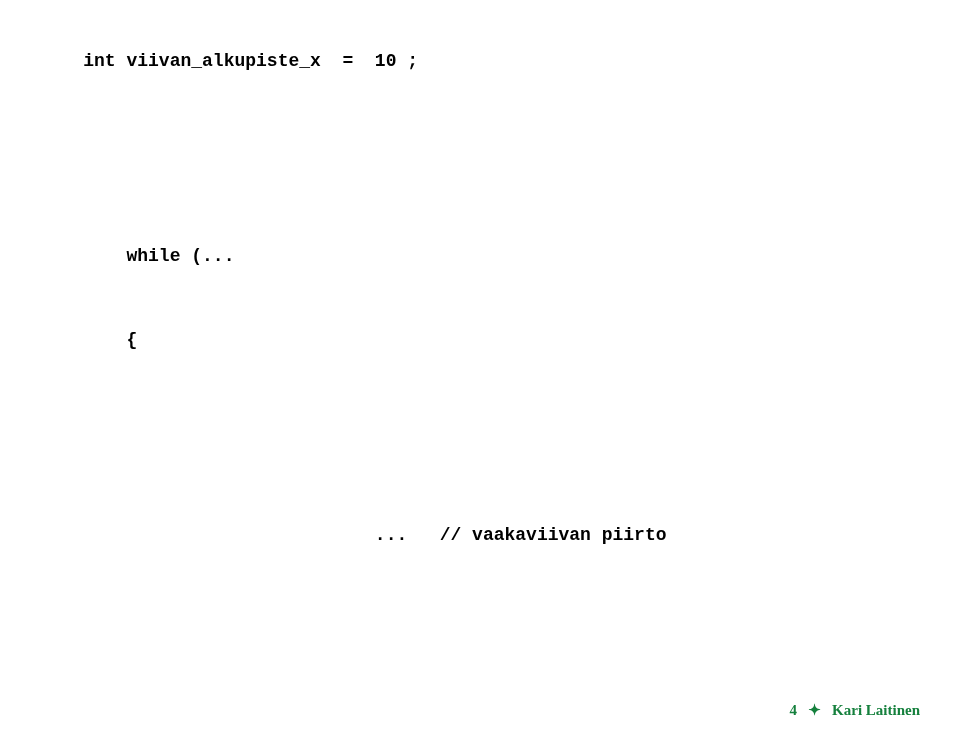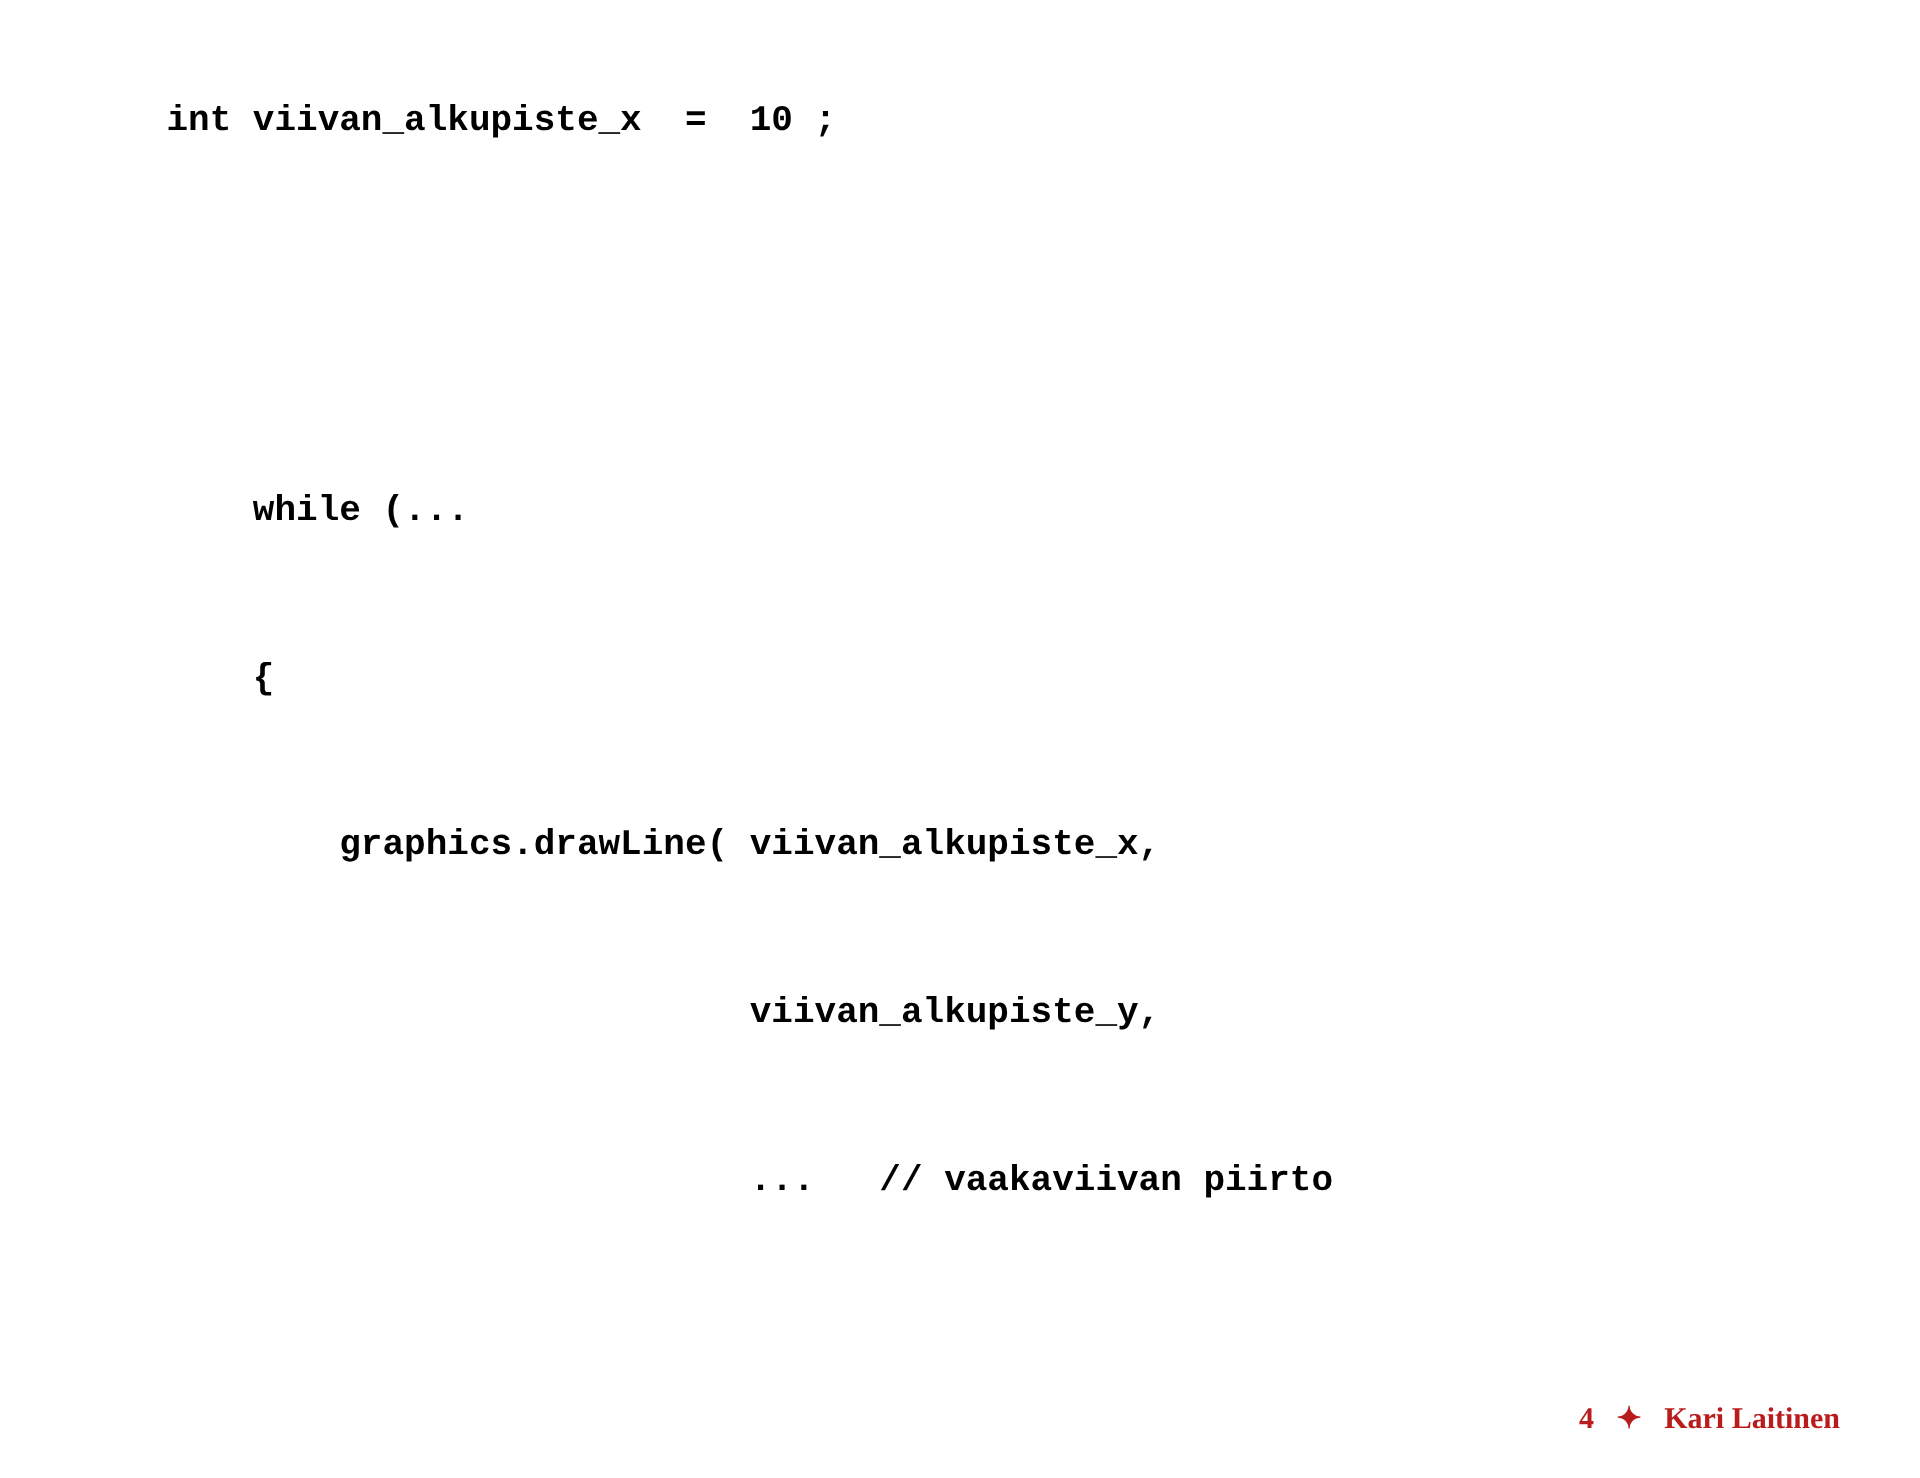--- a/index.html
+++ b/index.html
@@ -32,44 +32,42 @@
       white-space: pre;
       margin-bottom: 40px;
     }
 
     .footer {
       position: absolute;
       bottom: 20px;
       right: 40px;
       font-family: Georgia, 'Times New Roman', serif;
       font-size: 15px;
-      color: #b91c1c;
+      color: #15803d;
     }
 
     .footer-number {
       font-size: 15px;
     }
   </style>
 </head>
 <body>
 
 <div class="page-content">
 
   <div class="code-block">
     <span>int viivan_alkupiste_x  =  10 ;</span>
     <br>
     <br>
     <br>
     <span>    while (...</span>
     <br>
     <span>    {</span>
     <br>
-    <span>        graphics.drawLine( viivan_alkupiste_x,</span>
     <br>
-    <span>                           viivan_alkupiste_y,</span>
     <br>
     <span>                           ...   // vaakaviivan piirto</span>
     <br>
     <br>
     
     <br>
     <br>
     
     <br>
     

